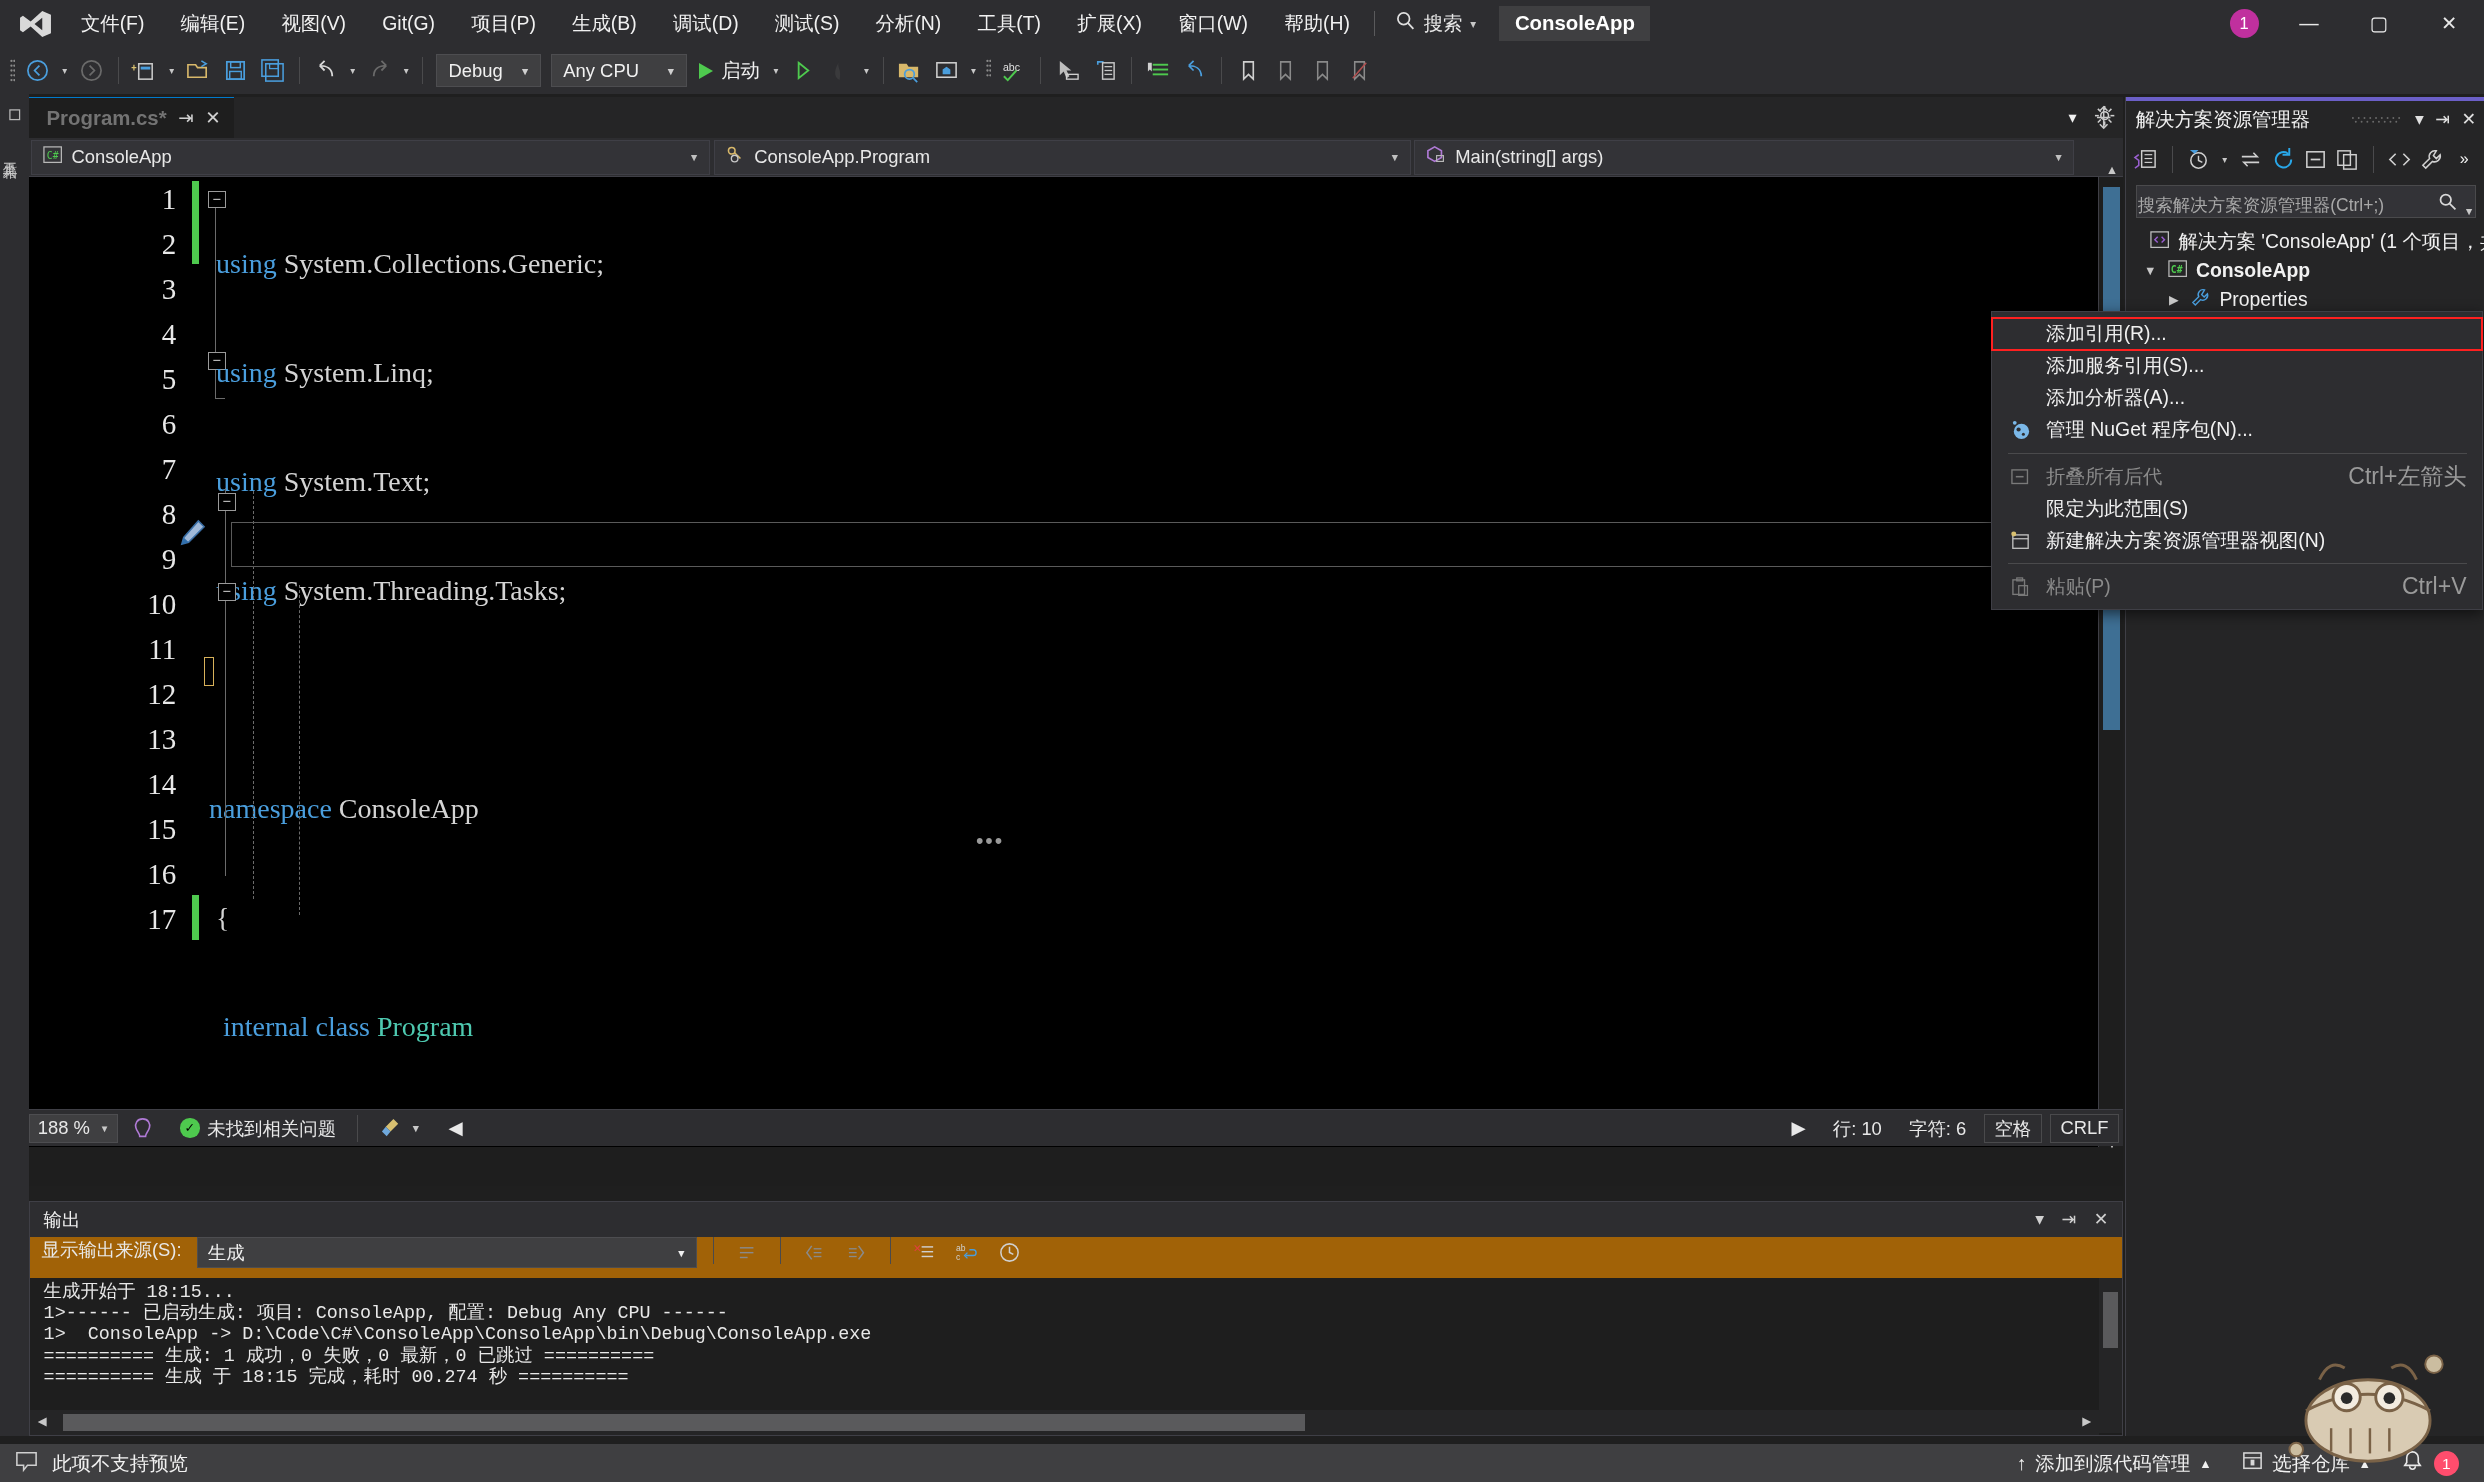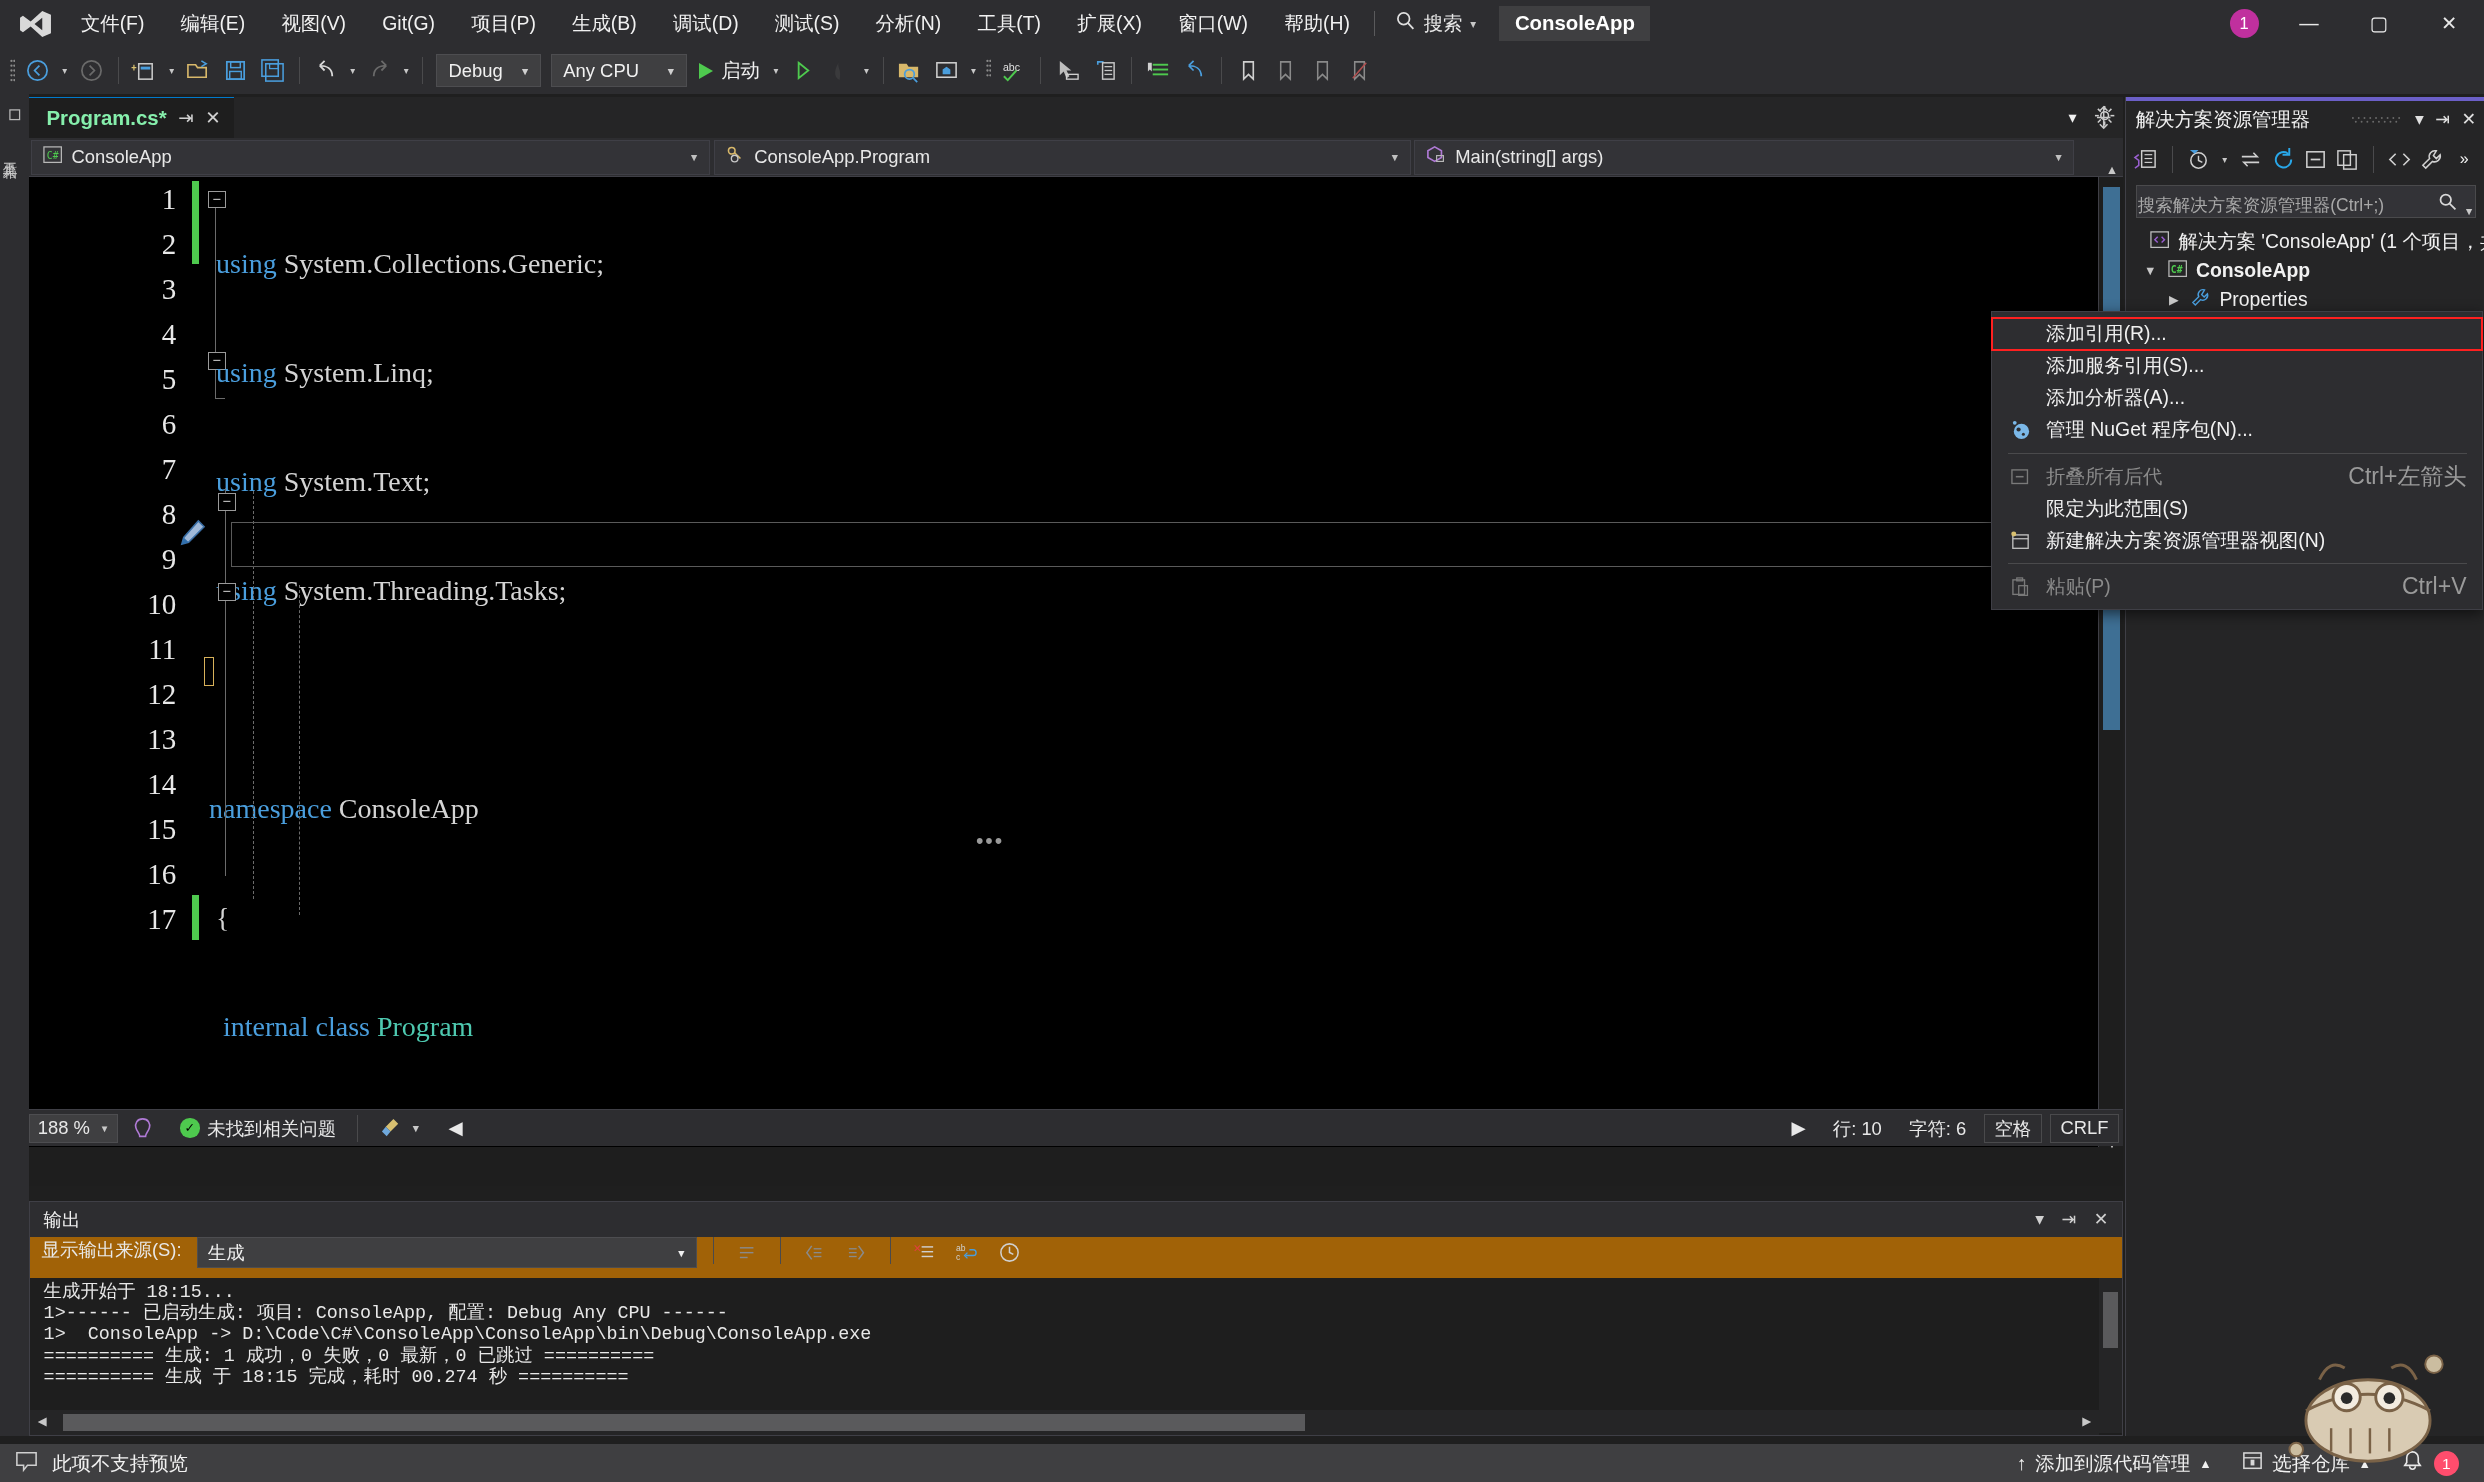--- a/index.html
+++ b/index.html
@@ -71,21 +71,21 @@
 
   
   .editor-wrap {
     position:absolute; left:29px; top:97px; width:2094px; height:1089px; background:#1e1e1e;
   }
   .tabstrip { height:41px; background:#252526; display:flex; align-items:flex-end; position:relative;}
   .doctab {
     height:41px; background:#1e1e1e; display:flex; align-items:center; gap:11.6px;
     padding:0 13.6px 0 17.5px; border-top:1.9px solid #007acc;
   }
-  .doctab .tabname { font-size:20.4px; color:#86efac; font-weight:bold; }
+  .doctab .tabname { font-size:20.4px; color:#737373; font-weight:bold; }
   .tab-pin, .tab-close { font-size:18.4px; color:#d0d0d0; }
   .tabstrip-right { position:absolute; right:7.8px; bottom:7.8px; display:flex; gap:17.5px; align-items:center;}
 
   .navbar {
     height:39px; background:#2d2d30; display:flex; align-items:center; border-bottom:1px solid #3f3f46;
   }
   .navcell {
     height:35px; display:flex; align-items:center; gap:8.7px; font-size:18.4px; color:#e8e8e8;
     background:#333337; border:1px solid #3f3f46; padding:0 9.7px; margin:0 1.9px;
   }

